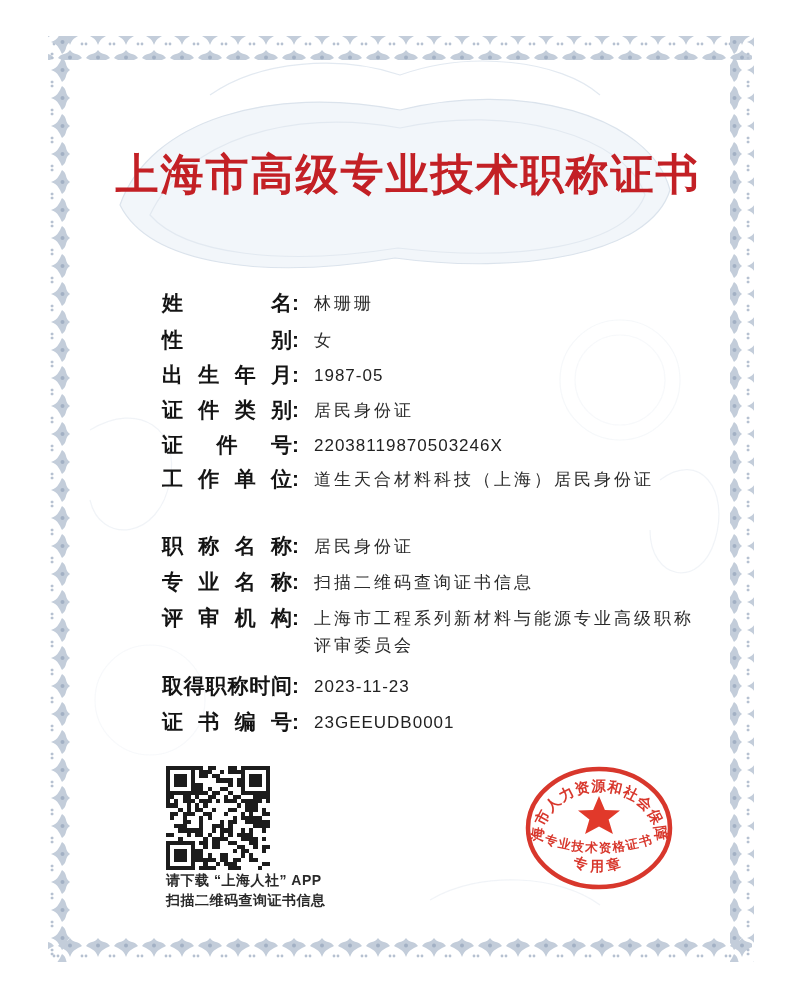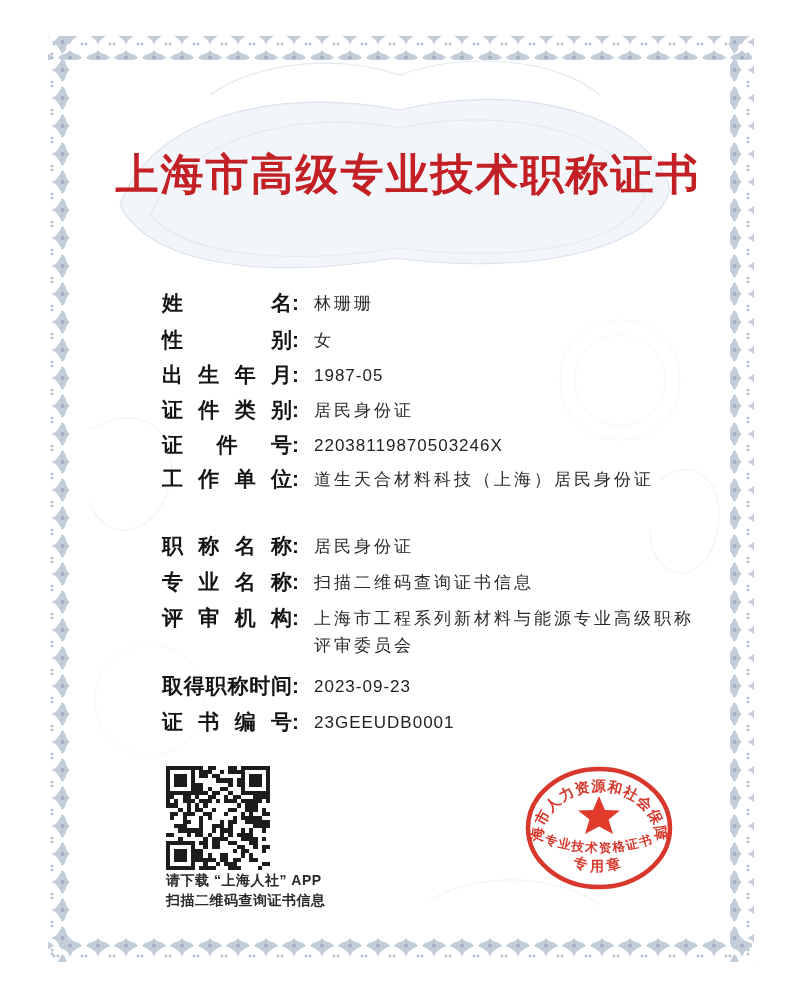--- a/index.html
+++ b/index.html
@@ -179,21 +179,21 @@
         <span class="lbl-chars">
           <span>取</span>
           <span>得</span>
           <span>职</span>
           <span>称</span>
           <span>时</span>
           <span>间</span>
         </span>
         <span class="colon">:</span>
       </span>
-    <span class="val num">2023-09-23</span>
+    <span class="val num">2023-11-23</span>
   </div>
   <div class="row" style="top:708px">
     <span class="lbl">
         <span class="lbl-chars">
           <span>证</span>
           <span>书</span>
           <span>编</span>
           <span>号</span>
         </span>
         <span class="colon">:</span>

